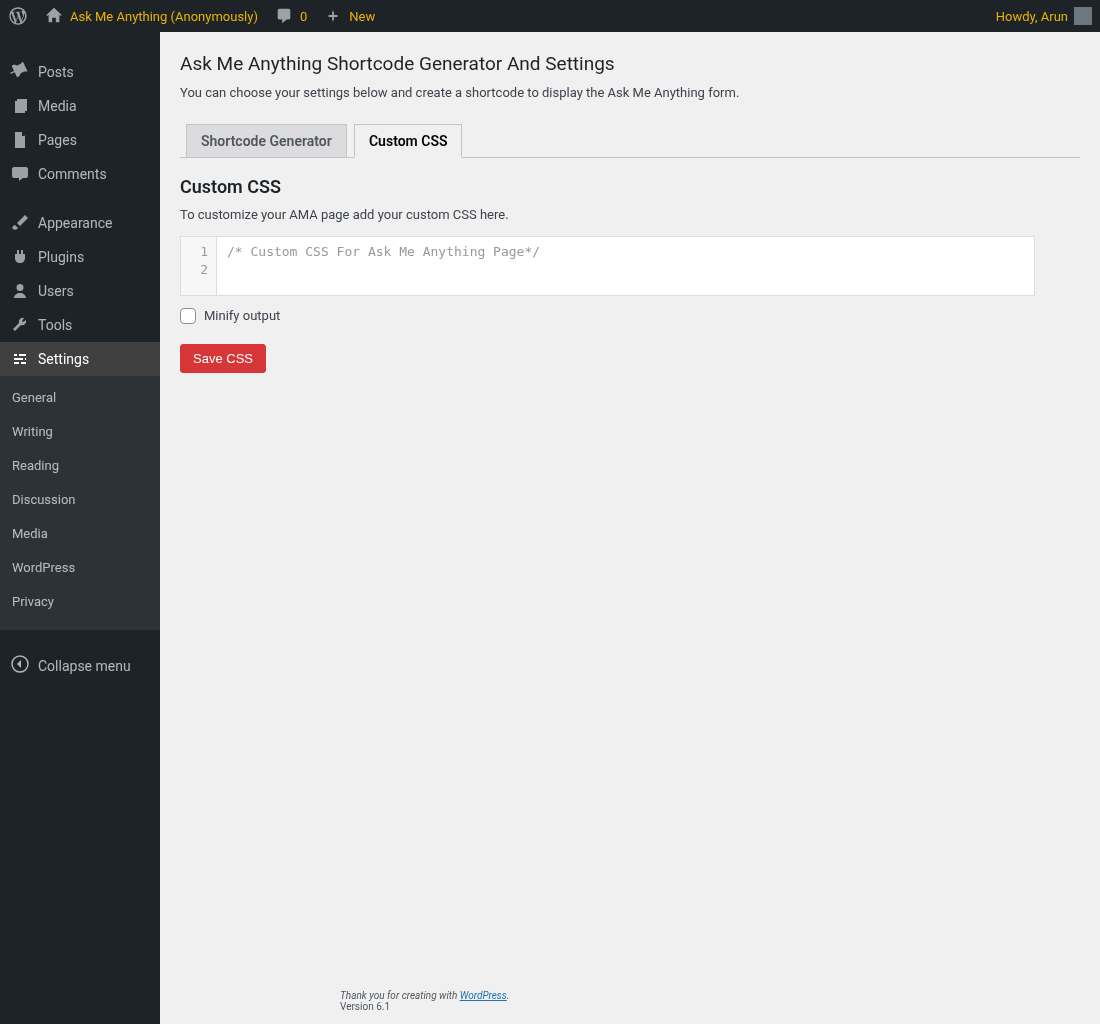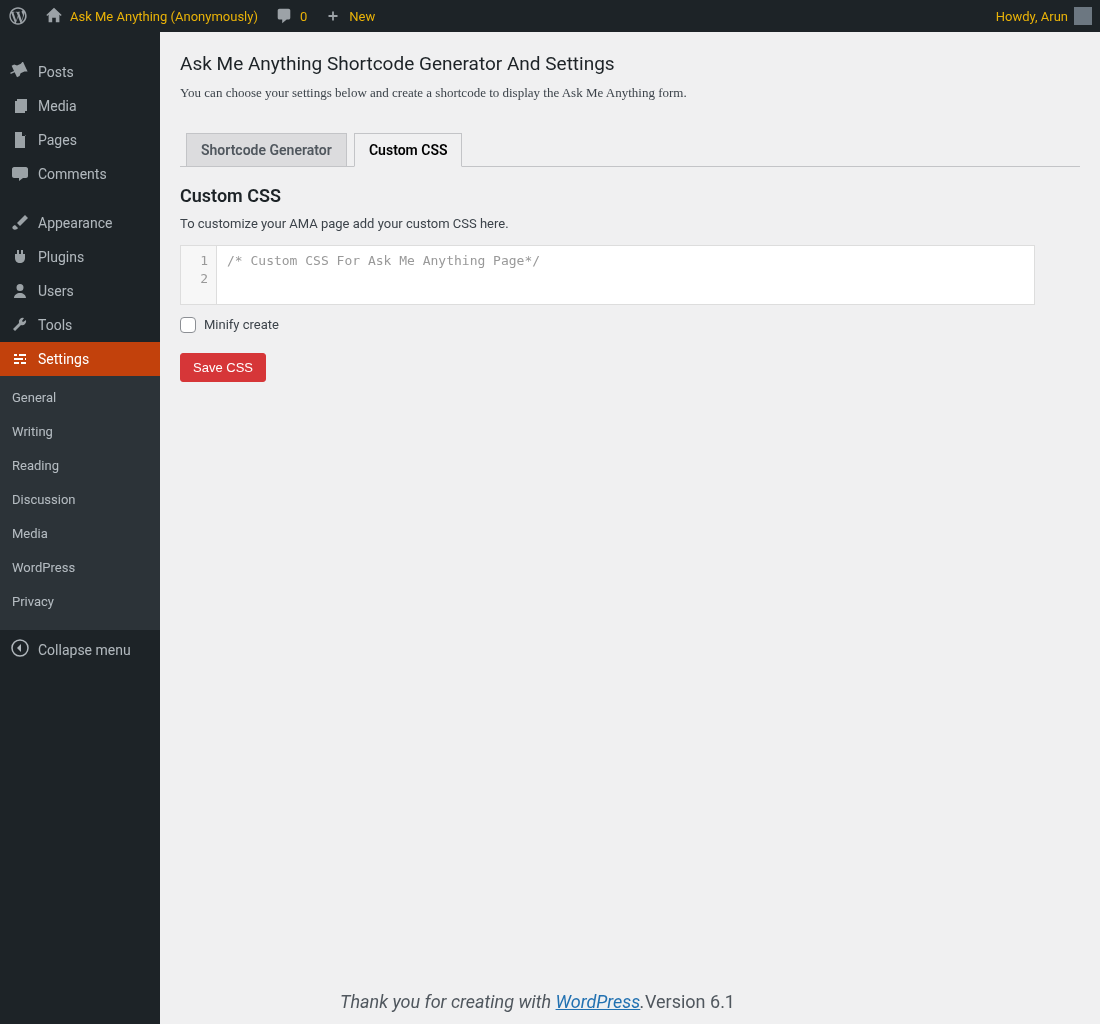--- a/index.html
+++ b/index.html
@@ -12,34 +12,34 @@
   .ab-item { display:flex; align-items:center; gap:6px; padding:0 8px; height:100%; color:#eab308; cursor:pointer; }
   .ab-item .ico { display:inline-flex; width:20px; height:20px; align-items:center; justify-content:center; fill:#9ca2a7; color:#9ca2a7; }
   .avatar-sm { width:18px; height:18px; background:#6c7781; display:inline-block; }
 
   
   .sidebar { position:absolute; top:32px; left:0; bottom:0; width:160px; background:#1d2327; color:#f0f0f1; font-size:14px; }
   .menu { list-style:none; padding-top:8px; }
   .menu li.sep { height:5px; margin:5px 0; border:none; }
   .menu a { display:flex; align-items:center; gap:8px; padding:0 10px; height:34px; color:rgba(240,246,252,0.7); text-decoration:none; font-size:14px; }
   .menu a .mi { width:20px; height:20px; display:inline-flex; align-items:center; justify-content:center; fill:rgba(240,246,252,0.6); color:rgba(240,246,252,0.6); }
-  .menu li.current { background:#c2410c; position:relative; }
+  .menu li.current { background:#404040; position:relative; }
   .menu li.current>a { color:#fff; }
   .menu li.current>a .mi { fill:#fff; color:#fff; }
   .menu li.current::after { content:""; position:absolute; right:-8px; top:50%; transform:translateY(-50%); border:8px solid transparent; border-right-color:#f0f0f1; }
   .submenu { list-style:none; background:#2c3338; padding:8px 0; }
   .submenu a { display:block; padding:6px 12px; color:rgba(240,246,252,0.7); font-size:13px; }
   .submenu a.current { color:#fff; font-weight:600; }
-  .collapse { display:flex; align-items:center; gap:8px; padding:8px 10px; color:rgba(240,246,252,0.7); cursor:pointer; }
+  .collapse { display:flex; align-items:center; gap:8px; padding:24px 10px; color:rgba(240,246,252,0.7); cursor:pointer; }
 
   
   .content { position:absolute; top:32px; left:160px; right:0; bottom:0; overflow:auto; }
   .content-inner { padding:10px 20px 60px 20px; }
   h1 { font-size:19px; font-weight:400; margin:10px 0 8px; color:#1d2327; line-height:1.3; }
-  .desc { margin:6px 0 28px; color:#3c434a;font-family:Liberation Serif, serif; }
+  .desc { margin:6px 0 20px; color:#3c434a; }
 
   
   .nav-tab-wrapper { border-bottom:1px solid #c3c4c7; margin:0 0 18px; padding-top:4px; }
   .nav-tab { display:inline-block; padding:8px 14px; font-size:14px; font-weight:600; background:#dcdcde; color:#50575e; border:1px solid #c3c4c7; border-bottom:none; margin-left:4px; margin-bottom:-1px; cursor:pointer; }
   .nav-tab:first-child { margin-left:6px; }
   .nav-tab.active { background:#f0f0f1; color:#000; border-bottom:1px solid #f0f0f1; }
 
   h2 { font-size:18px; font-weight:600; margin:0 0 10px; color:#1d2327; }
   .sub-desc { margin:0 0 14px; }
 
@@ -48,21 +48,21 @@
   .gutter { background:#f7f7f7; border-right:1px solid #ddd; color:#999; text-align:right; padding:6px 8px; line-height:18px; min-width:36px; }
   .gutter div { height:18px; }
   .code-text { flex:1; padding:6px 10px; color:#999; min-height:58px; white-space:pre; line-height:18px; }
 
   .minify-row { display:flex; align-items:center; gap:8px; margin:12px 0 20px; }
   .minify-row input[type=checkbox]{ width:16px; height:16px; border:1px solid #8c8f94; border-radius:4px; appearance:none; background:#fff; }
 
   .button-primary { display:inline-block; padding:6px 12px; background:#d63638; border:1px solid #d63638; color:#fff; border-radius:3px; font-size:13px; cursor:pointer; }
 
   
-  .footer { position:absolute; left:180px; right:20px; bottom:12px; display:flex; color:#50575e; font-size:18px; }
+  .footer { position:absolute; left:180px; right:20px; bottom:12px; display:flex; color:#50575e; font-size:10px;flex-direction:column; }
   .footer em { font-style:italic; }
   .footer a { color:#2271b1; text-decoration:underline; font-style:italic; }
 </style>
 </head>
 <body>
 
 <div class="wrap">
 
   <div class="adminbar">
     <div class="adminbar-left">
@@ -249,21 +249,21 @@
       <div class="code-editor">
         <div class="gutter">
           <div>1</div>
           <div>2</div>
         </div>
         <div class="code-text">/* Custom CSS For Ask Me Anything Page*/</div>
       </div>
 
       <div class="minify-row">
         <input type="checkbox" style="">
-        <label>Minify create</label>
+        <label>Minify output</label>
       </div>
 
       <button class="button-primary">Save CSS</button>
     </div>
 
     <div class="footer">
       <span>
         <em>Thank you for creating with </em><a href="#">WordPress</a><em>.</em>
       </span>
       <span>Version 6.1</span>

